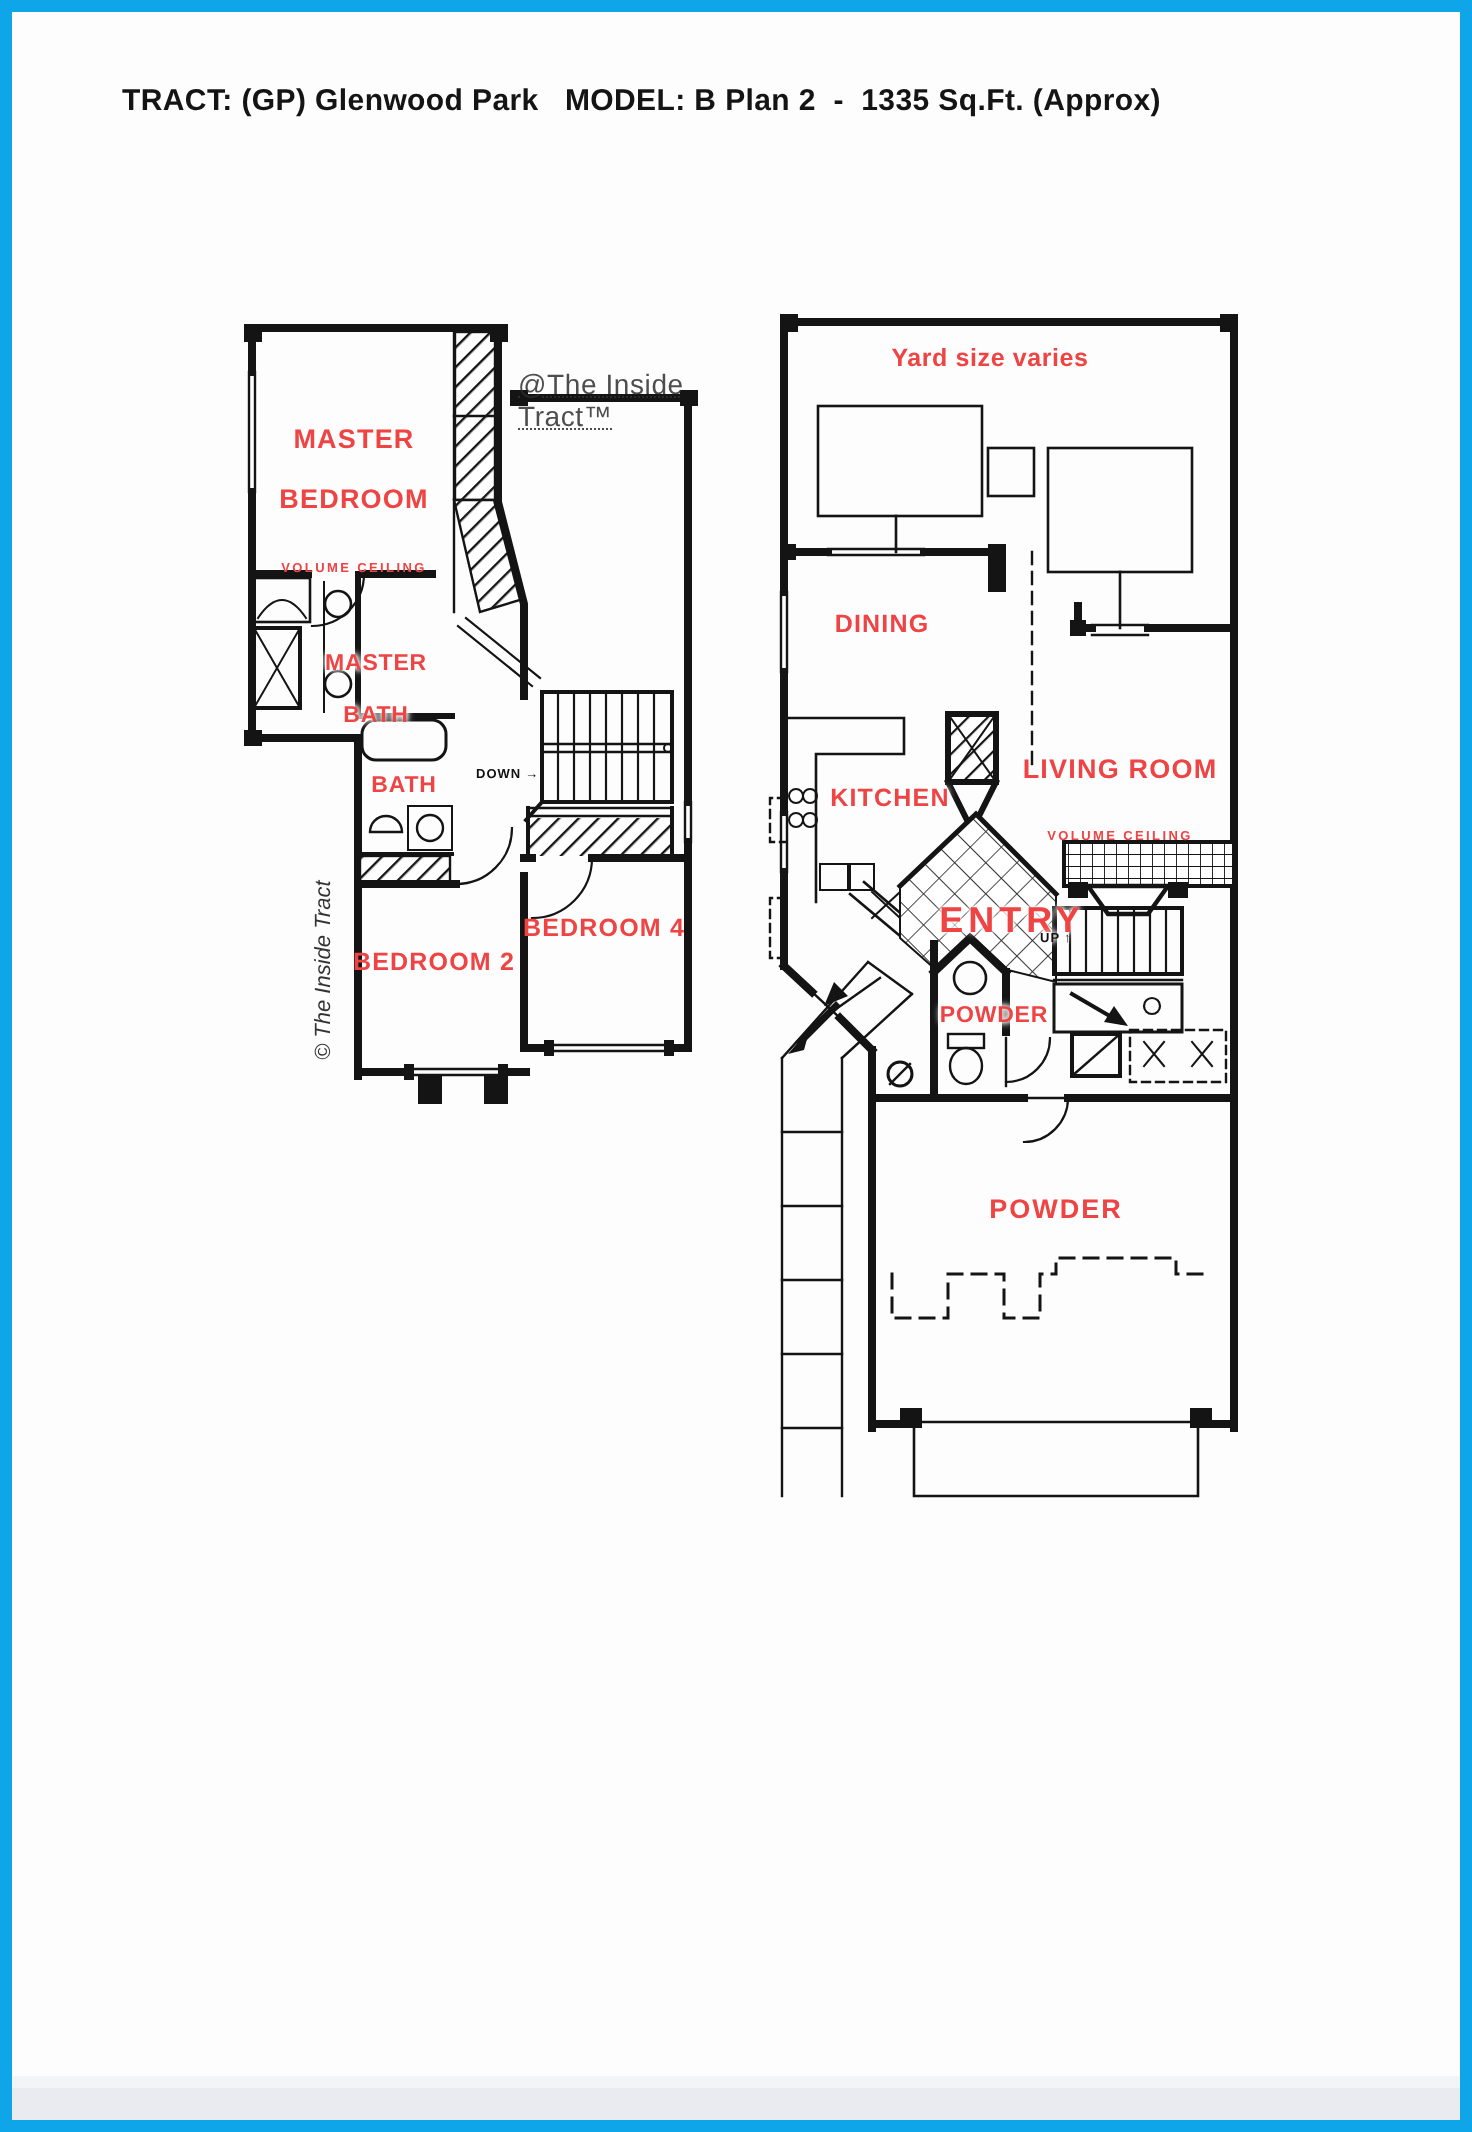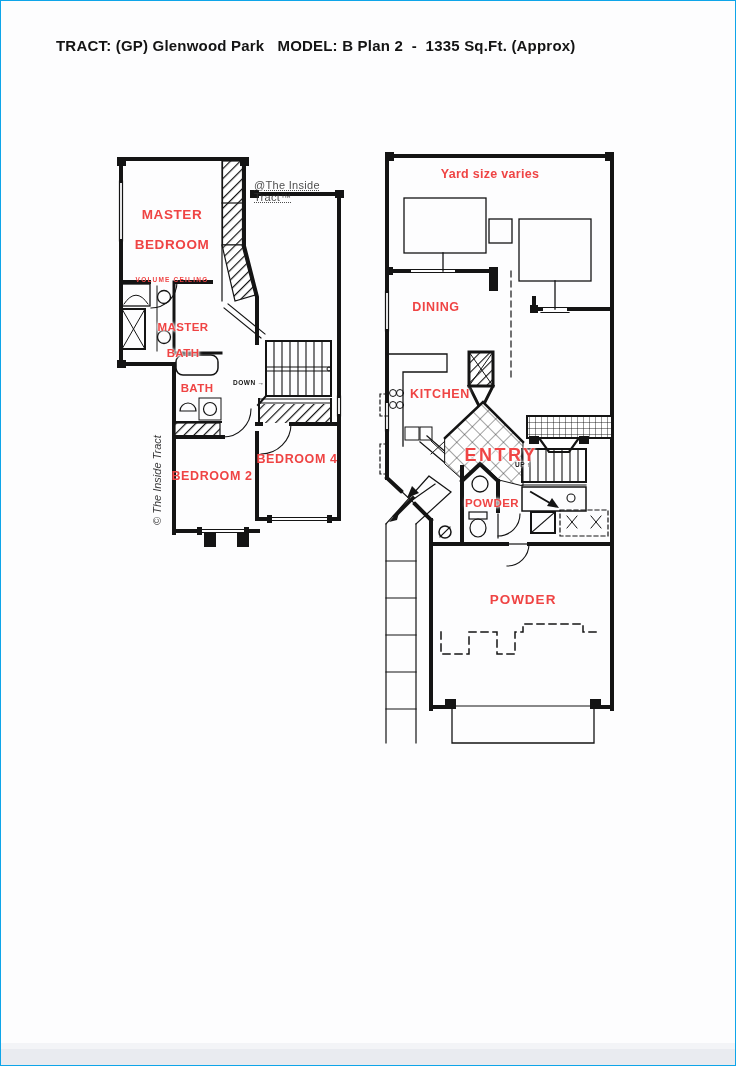--- a/index.html
+++ b/index.html
@@ -1,20 +1,20 @@
 <!DOCTYPE html>
 <html><head>
 <meta charset="utf-8">
 <style>
   html,body{margin:0;padding:0;}
   .page{
     position:relative;
     width:736px;height:1066px;
     background:#fdfdfe;
-    border:1px solid #0ea5e9;
+    border:6px solid #0ea5e9;
     box-sizing:border-box;
     font-family:"Liberation Sans", sans-serif;
     color:#141414;
     overflow:hidden;
   }
   .hdr-title{
     position:absolute;left:55px;top:36px;
     font-size:15px;font-weight:bold;letter-spacing:.2px;white-space:pre;
   }
   .hdr-copy{
@@ -26,21 +26,21 @@
   .lbl{
     position:absolute;text-align:center;font-weight:bold;
     color:#ef4444;line-height:1.12;white-space:pre-line;
   }
   .tiny{font-size:6.5px;letter-spacing:1.2px;}
   .room{font-size:12.5px;letter-spacing:.6px;}
   .room-lg{font-size:13.5px;letter-spacing:.6px;}
   .room-sm{font-size:11.5px;letter-spacing:.4px;}
   .glow{text-shadow:0 0 2px #fff,0 0 3px #fff,0 0 4px #fff;}
   .wm-top{
-    position:absolute;font-size:11px;font-weight:normal;color:#2f2f2f;
+    position:absolute;font-size:14px;font-weight:normal;color:#2f2f2f;
     letter-spacing:.3px;text-decoration:underline dotted 1px;opacity:.85;
   }
   .wm-side{
     position:absolute;font-size:11px;color:#1d1d1d;white-space:nowrap;
     transform:rotate(-90deg);transform-origin:0 0;font-style:italic;opacity:.9;
   }
   .stair-lbl{display:flex;gap:2px;align-items:center;font-weight:bold;font-size:6.5px;letter-spacing:.5px;position:absolute;color:#111;}
   .bottom-strip{
     position:absolute;left:0;bottom:0;width:736px;height:16px;
     background:#e9ebf0;border-top:6px solid #f3f4f7;
@@ -314,20 +314,24 @@
         <rect x="226" y="6" width="9" height="9" fill="#141414" stroke="none"></rect>
         <rect x="6" y="121" width="8" height="8" fill="#141414" stroke="none"></rect>
         <rect x="151" y="159" width="8" height="8" fill="#141414" stroke="none"></rect>
       </g>
     </svg>
 
     <div class="lbl room" style="left:43px;top:21px;width:136px;letter-spacing:.3px;">Yard size varies</div>
     <div class="lbl room" style="left:17px;top:154px;width:80px;">DINING</div>
     <div class="lbl room glow" style="left:21px;top:241px;width:80px;">KITCHEN</div>
 
+    <div class="lbl" style="left:126px;top:208px;width:100px;">
+      <div class="room-lg">LIVING ROOM</div>
+      <div class="tiny" style="margin-top:5px;">VOLUME CEILING</div>
+    </div>
 
     <div class="lbl glow" style="left:84px;top:299px;width:76px;font-size:18px;letter-spacing:2.5px;">ENTRY</div>
 
     <div class="stair-lbl glow" style="left:136px;top:315px;">
       <span>UP</span>
         <span>↑</span>
     </div>
 
     <div class="lbl room-sm glow" style="left:73px;top:351px;width:80px;">POWDER</div>
     <div class="lbl room-lg" style="left:94px;top:446px;width:100px;letter-spacing:1px;">POWDER</div>

